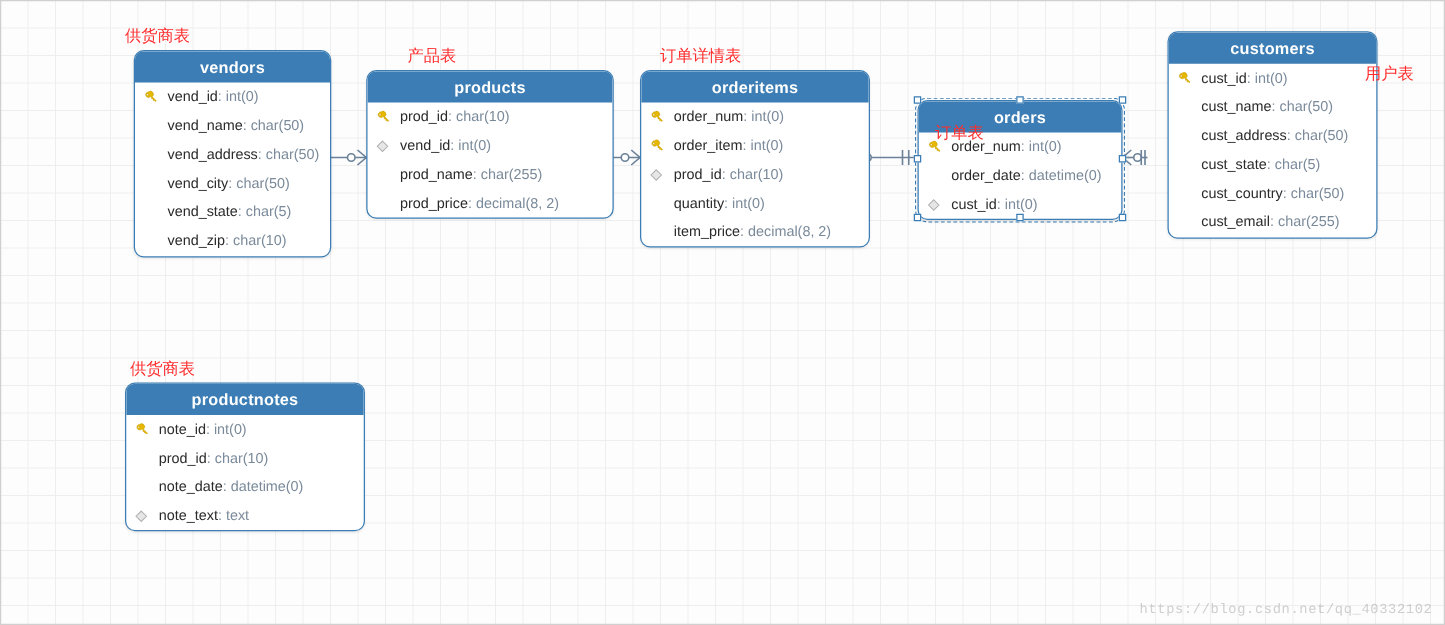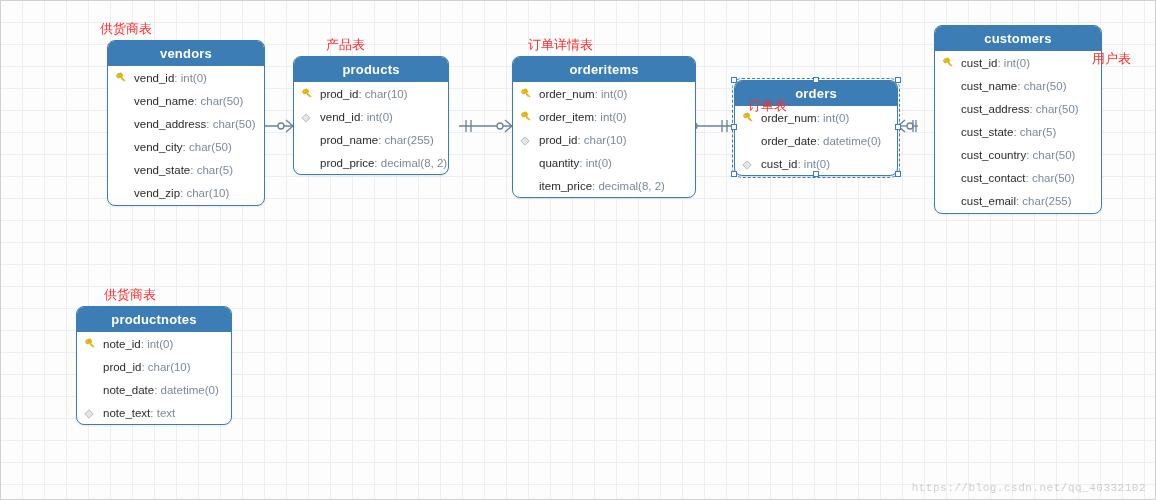--- a/index.html
+++ b/index.html
@@ -156,21 +156,21 @@
               <path fill="#e6b800" stroke="#c49500" stroke-width="0.5" d="M5 2a3 3 0 1 0 2.2 5.05l1.3 1.3v1.15h1.15l.5.5v1.15h1.15l1.2 1.2.9-.9-4.35-4.35A3 3 0 0 0 5 2zm-1 2a1 1 0 1 1 0 2 1 1 0 0 1 0-2z"></path>
             </svg></span><span class="fname">vend_id</span><span class="ftype">int(0)</span></div>
         <div class="row"><span class="fname">vend_name</span><span class="ftype">char(50)</span></div>
         <div class="row"><span class="fname">vend_address</span><span class="ftype">char(50)</span></div>
         <div class="row"><span class="fname">vend_city</span><span class="ftype">char(50)</span></div>
         <div class="row"><span class="fname">vend_state</span><span class="ftype">char(5)</span></div>
         <div class="row"><span class="fname">vend_zip</span><span class="ftype">char(10)</span></div>
       </div>
   </div>
 
-  <div class="table-box" style="left:293px; top:56px; width:156px;">
+  <div class="table-box" style="left:293px; top:56px; width:198px;">
     <div class="table-header">products</div>
     <div>
         <div class="row"><span class="icon-key"><svg viewBox="0 0 16 16" width="12" height="12">
               <path fill="#e6b800" stroke="#c49500" stroke-width="0.5" d="M5 2a3 3 0 1 0 2.2 5.05l1.3 1.3v1.15h1.15l.5.5v1.15h1.15l1.2 1.2.9-.9-4.35-4.35A3 3 0 0 0 5 2zm-1 2a1 1 0 1 1 0 2 1 1 0 0 1 0-2z"></path>
             </svg></span><span class="fname">prod_id</span><span class="ftype">char(10)</span></div>
         <div class="row"><span class="icon-diamond"><svg viewBox="0 0 12 12" width="10" height="10">
               <path fill="#e6e6e6" stroke="#b0b0b0" stroke-width="1" d="M6 1 L11 6 L6 11 L1 6 Z"></path>
             </svg></span><span class="fname">vend_id</span><span class="ftype">int(0)</span></div>
         <div class="row"><span class="fname">prod_name</span><span class="ftype">char(255)</span></div>
         <div class="row"><span class="fname">prod_price</span><span class="ftype">decimal(8, 2)</span></div>
@@ -219,26 +219,25 @@
   <div class="table-box" style="left:918px; top:25px; width:168px;margin-left:16px;">
     <div class="table-header">customers</div>
     <div>
         <div class="row"><span class="icon-key"><svg viewBox="0 0 16 16" width="12" height="12">
               <path fill="#e6b800" stroke="#c49500" stroke-width="0.5" d="M5 2a3 3 0 1 0 2.2 5.05l1.3 1.3v1.15h1.15l.5.5v1.15h1.15l1.2 1.2.9-.9-4.35-4.35A3 3 0 0 0 5 2zm-1 2a1 1 0 1 1 0 2 1 1 0 0 1 0-2z"></path>
             </svg></span><span class="fname">cust_id</span><span class="ftype">int(0)</span></div>
         <div class="row"><span class="fname">cust_name</span><span class="ftype">char(50)</span></div>
         <div class="row"><span class="fname">cust_address</span><span class="ftype">char(50)</span></div>
         <div class="row"><span class="fname">cust_state</span><span class="ftype">char(5)</span></div>
         <div class="row"><span class="fname">cust_country</span><span class="ftype">char(50)</span></div>
-        <div class="row"><span class="fname">cust_contact</span><span class="ftype">char(50)</span></div>
         <div class="row"><span class="fname">cust_email</span><span class="ftype">char(255)</span></div>
       </div>
   </div>
 
-  <div class="table-box" style="left:76px; top:306px; width:156px;">
+  <div class="table-box" style="left:100px; top:306px; width:192px;">
     <div class="table-header">productnotes</div>
     <div>
         <div class="row"><span class="icon-key"><svg viewBox="0 0 16 16" width="12" height="12">
               <path fill="#e6b800" stroke="#c49500" stroke-width="0.5" d="M5 2a3 3 0 1 0 2.2 5.05l1.3 1.3v1.15h1.15l.5.5v1.15h1.15l1.2 1.2.9-.9-4.35-4.35A3 3 0 0 0 5 2zm-1 2a1 1 0 1 1 0 2 1 1 0 0 1 0-2z"></path>
             </svg></span><span class="fname">note_id</span><span class="ftype">int(0)</span></div>
         <div class="row"><span class="fname">prod_id</span><span class="ftype">char(10)</span></div>
         <div class="row"><span class="fname">note_date</span><span class="ftype">datetime(0)</span></div>
         <div class="row"><span class="icon-diamond"><svg viewBox="0 0 12 12" width="10" height="10">
               <path fill="#e6e6e6" stroke="#b0b0b0" stroke-width="1" d="M6 1 L11 6 L6 11 L1 6 Z"></path>
             </svg></span><span class="fname">note_text</span><span class="ftype">text</span></div>

